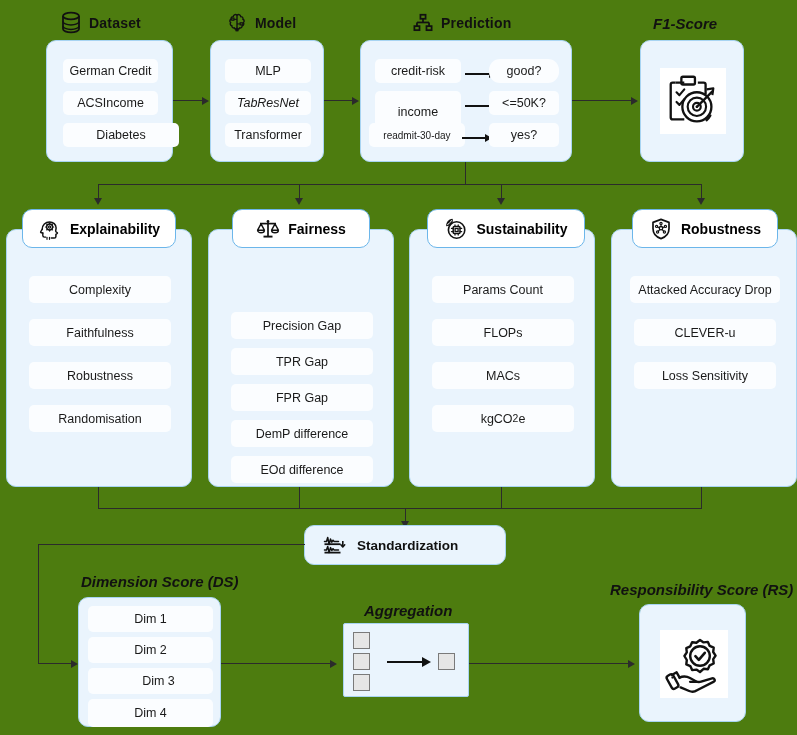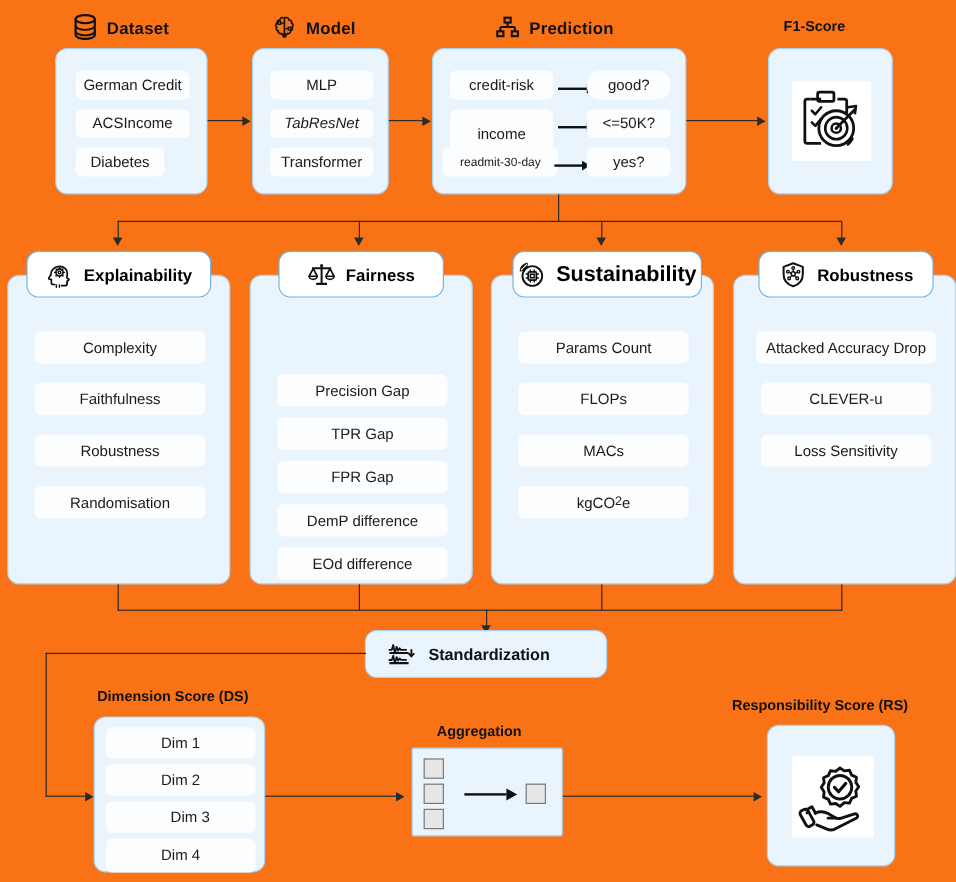--- a/index.html
+++ b/index.html
@@ -1,22 +1,22 @@
 <!DOCTYPE html>
 <html><head>
 <meta charset="utf-8">
 <style>
   html,body{margin:0;padding:0;background:#ffffff;}
   body{font-family:"Liberation Sans","DejaVu Sans",sans-serif;}
-  #canvas{position:relative;width:797px;height:735px;background:#f97316;overflow:hidden;}
+  #canvas{position:relative;width:797px;height:735px;background:#4d7c0f;overflow:hidden;}
 
   
   .hdr{position:absolute;display:flex;align-items:center;gap:7px;font-weight:bold;font-size:14px;color:#111;white-space:nowrap;}
   .hdr .lbl{letter-spacing:.2px;}
-  .plain-title{position:absolute;font-weight:bold;font-size:12px;color:#111;white-space:nowrap;}
+  .plain-title{position:absolute;font-weight:bold;font-size:15px;color:#111;white-space:nowrap;font-style:italic;}
 
   .bluebox{position:absolute;background:#eaf4fd;border:1.4px solid #a8d4f2;border-radius:10px;box-sizing:border-box;}
   .whitebox{position:absolute;background:#ffffff;border:1.4px solid #6cb6ea;border-radius:10px;box-sizing:border-box;
             display:flex;align-items:center;justify-content:center;gap:8px;}
   .chip{position:absolute;background:#fbfdff;border-radius:5px;box-sizing:border-box;
         display:flex;align-items:center;justify-content:center;font-size:12.5px;color:#1a1a1a;white-space:nowrap;}
   .iconplate{position:absolute;background:#fff;display:flex;align-items:center;justify-content:center;}
 
   
   .ln{position:absolute;background:#2b2b2b;}
@@ -79,21 +79,21 @@
       </svg>
     </span>
     <span class="lbl">Prediction</span>
   </div>
 
   <div class="plain-title" style="left:653px;top:15px;">F1-Score</div>
 
   <div class="bluebox" style="left:46px;top:40px;width:127px;height:122px;">
     <div class="chip" style="left:16px;top:18px;width:95px;height:24px;">German Credit</div>
     <div class="chip" style="left:16px;top:50px;width:95px;height:24px;">ACSIncome</div>
-    <div class="chip" style="left:16px;top:82px;width:74px;height:24px;text-align:center;">Diabetes</div>
+    <div class="chip" style="left:16px;top:82px;width:116px;height:24px;text-align:center;">Diabetes</div>
   </div>
 
   <div class="bluebox" style="left:210px;top:40px;width:114px;height:122px;">
     <div class="chip" style="left:14px;top:18px;width:86px;height:24px;">MLP</div>
     <div class="chip" style="left:14px;top:50px;width:86px;height:24px;font-style:italic;">TabResNet</div>
     <div class="chip" style="left:14px;top:82px;width:86px;height:24px;">Transformer</div>
   </div>
 
   <div class="bluebox" style="left:360px;top:40px;width:212px;height:122px;">
     <div class="chip" style="left:14px;top:18px;width:86px;height:24px;">credit-risk</div>
@@ -230,21 +230,21 @@
             <line x1="14.2" y1="16.4" x2="14.2" y2="18.1"></line>
           <line x1="7.5" y1="11.4" x2="9.2" y2="11.4"></line>
             <line x1="7.5" y1="14.6" x2="9.2" y2="14.6"></line>
           <line x1="16" y1="11.4" x2="17.7" y2="11.4"></line>
             <line x1="16" y1="14.6" x2="17.7" y2="14.6"></line>
         </g>
         <path d="M2.6 8.6c.3-3.3 2.6-5.6 5.6-6.2.5 3.3-1.3 6.3-5.6 6.2Z" fill="#111" stroke="#111" stroke-width="1.1" stroke-linejoin="round"></path>
         <path d="M3.2 8.2c1.7-1.8 3.4-3.6 4.8-4.9" fill="none" stroke="#fff" stroke-width="1"></path>
       </svg>
     </span>
-    <span class="lbl" style="font-weight:bold;font-size:18px;">Sustainability</span>
+    <span class="lbl" style="font-weight:bold;font-size:14px;">Sustainability</span>
   </div>
 
   <div class="bluebox" style="left:611px;top:229px;width:186px;height:258px;">
     <div class="chip" style="left:18px;top:46px;width:150px;height:27px;">Attacked Accuracy Drop</div>
     <div class="chip" style="left:22px;top:89px;width:142px;height:27px;">CLEVER-u</div>
     <div class="chip" style="left:22px;top:132px;width:142px;height:27px;">Loss Sensitivity</div>
   </div>
   <div class="whitebox" style="left:632px;top:209px;width:146px;height:39px;">
     <span>
       <svg width="24" height="24" viewBox="0 0 24 24">

